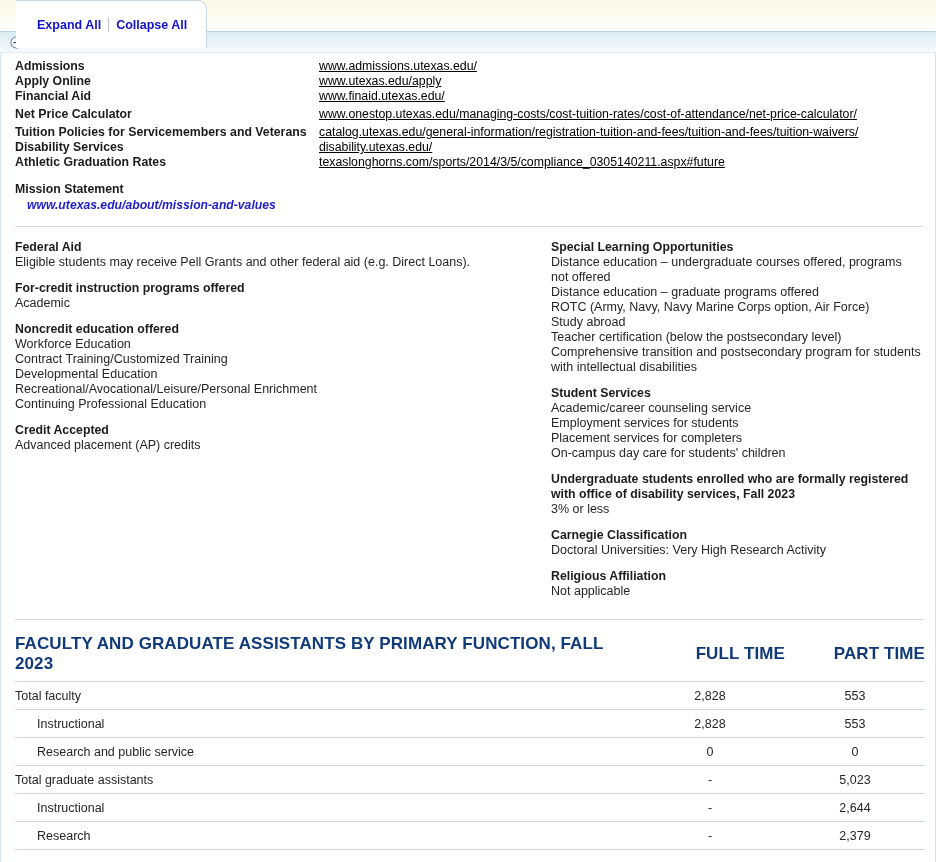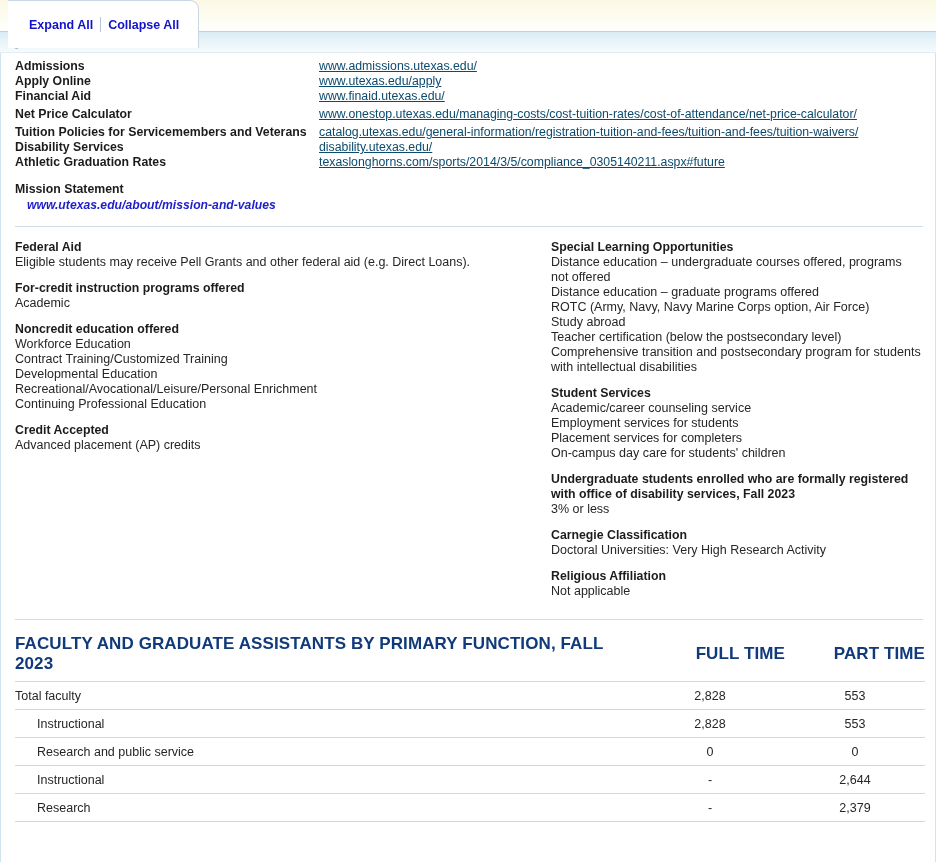--- a/index.html
+++ b/index.html
@@ -25,21 +25,21 @@
 
   
   .topstrip {
     position: relative;
     height: 30px;
     background: linear-gradient(to bottom, #fbf8e3 0%, #fdfcf0 55%, #ffffff 100%);
     border-bottom: 1px solid #ffffff;
   }
   .tab {
     position: absolute;
-    left: 8px;
+    left: 16px;
     top: 0;
     height: 48px;
     box-sizing: border-box;
     background: #ffffff;
     border: 1px solid #c9d6e4;
     border-left: none;
     border-bottom: none;
     border-top-right-radius: 9px;
     padding: 0 12px 0 14px;
     display: flex;
@@ -113,21 +113,21 @@
     font-size: 12.3px;
     color: #1c1c1c;
     line-height: 15px;
   }
   .linkrow .val {
     flex: 1 1 auto;
     padding-right: 10px;
     line-height: 15px;
   }
   .linkrow .val a {
-    color: #0c4a6e;
+    color: #000000;
     text-decoration: underline;
     font-size: 12.3px;
     word-break: break-all;
     cursor: pointer;
   }
   .linkrow.tall .lbl,
   .linkrow.tall .val { line-height: 15px; }
   .gap2 { height: 3px; }
 
   .mission {
@@ -375,20 +375,25 @@
             <td class="ind">Instructional</td>
             <td class="num">2,828</td>
             <td class="num">553</td>
           </tr>
           <tr>
             <td class="ind">Research and public service</td>
             <td class="num">0</td>
             <td class="num">0</td>
           </tr>
           <tr>
+            <td>Total graduate assistants</td>
+            <td class="num">-</td>
+            <td class="num">5,023</td>
+          </tr>
+          <tr>
             <td class="ind">Instructional</td>
             <td class="num">-</td>
             <td class="num">2,644</td>
           </tr>
           <tr>
             <td class="ind">Research</td>
             <td class="num">-</td>
             <td class="num">2,379</td>
           </tr>
         </tbody>

